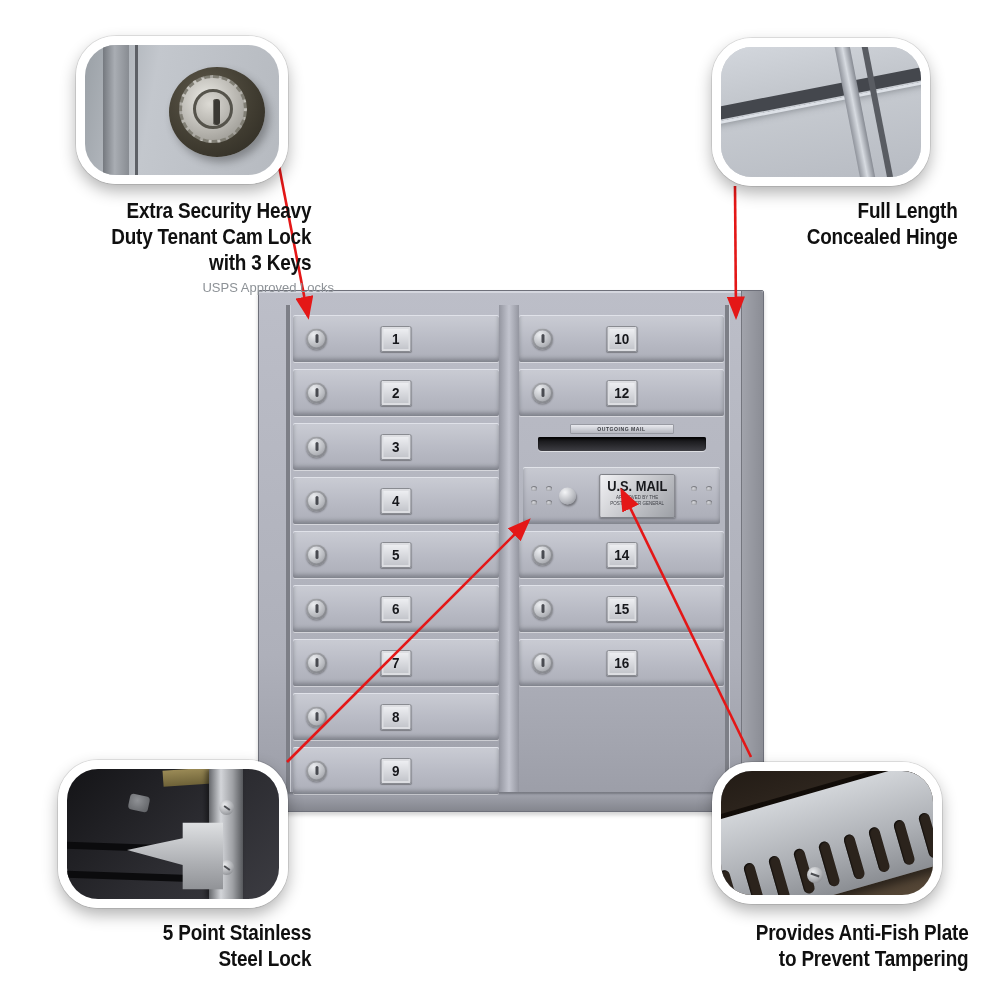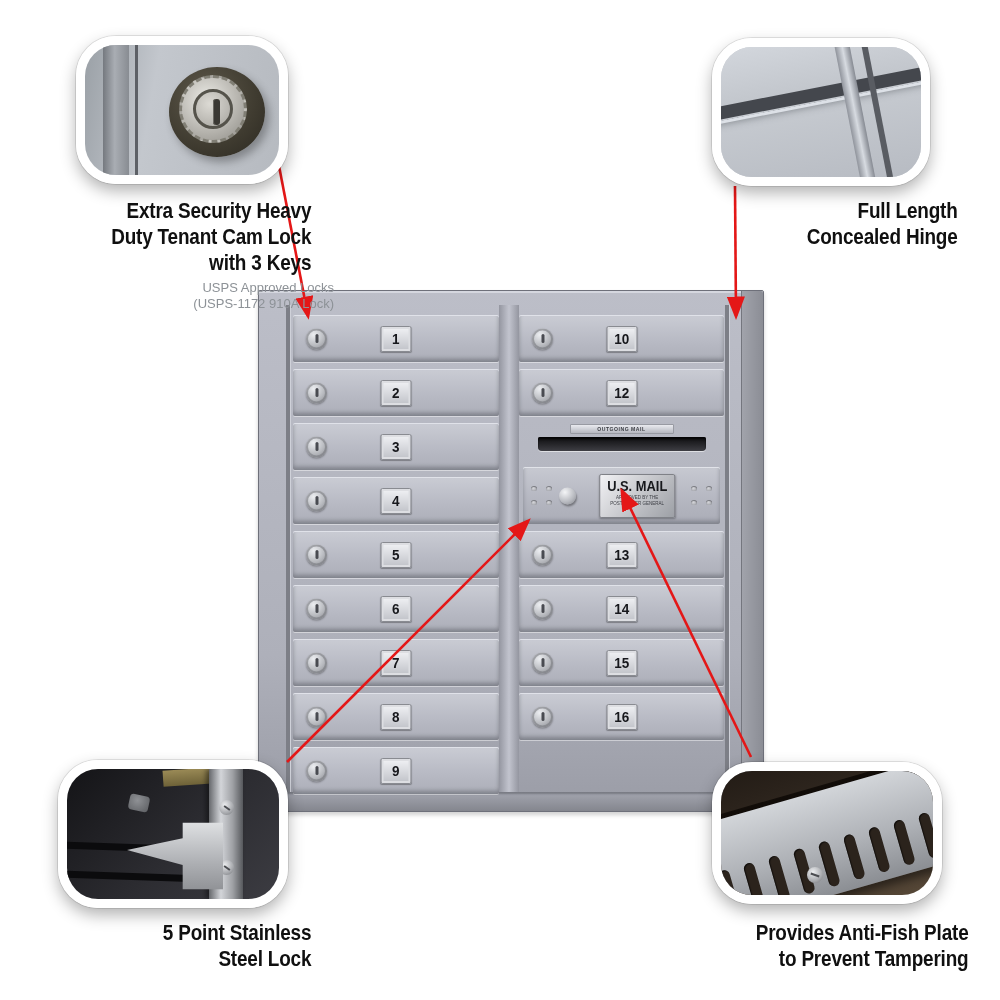--- a/index.html
+++ b/index.html
@@ -289,28 +289,20 @@
             <div class="m-sub">POSTMASTER GENERAL</div>
           </div>
         </div>
       </div>
 
       <div class="door">
           <span class="lock">
             <span class="keyhole"></span>
           </span>
           <span class="plate">
-            <span>13</span>
-          </span>
-        </div>
-      <div class="door">
-          <span class="lock">
-            <span class="keyhole"></span>
-          </span>
-          <span class="plate">
             <span>14</span>
           </span>
         </div>
       <div class="door">
           <span class="lock">
             <span class="keyhole"></span>
           </span>
           <span class="plate">
             <span>15</span>
           </span>
@@ -395,21 +387,20 @@
   </div>
 
   <div class="caption caption-tl">
     <div class="cap-title">
       <div>Extra Security Heavy</div>
       <div>Duty Tenant Cam Lock</div>
       <div>with 3 Keys</div>
     </div>
     <div class="cap-sub">
       <div>USPS Approved Locks</div>
-      <div>(USPS-1172 910A Lock)</div>
     </div>
   </div>
 
   <div class="caption caption-tr">
     <div class="cap-title">
       <div>Full Length</div>
       <div>Concealed Hinge</div>
     </div>
   </div>
 

